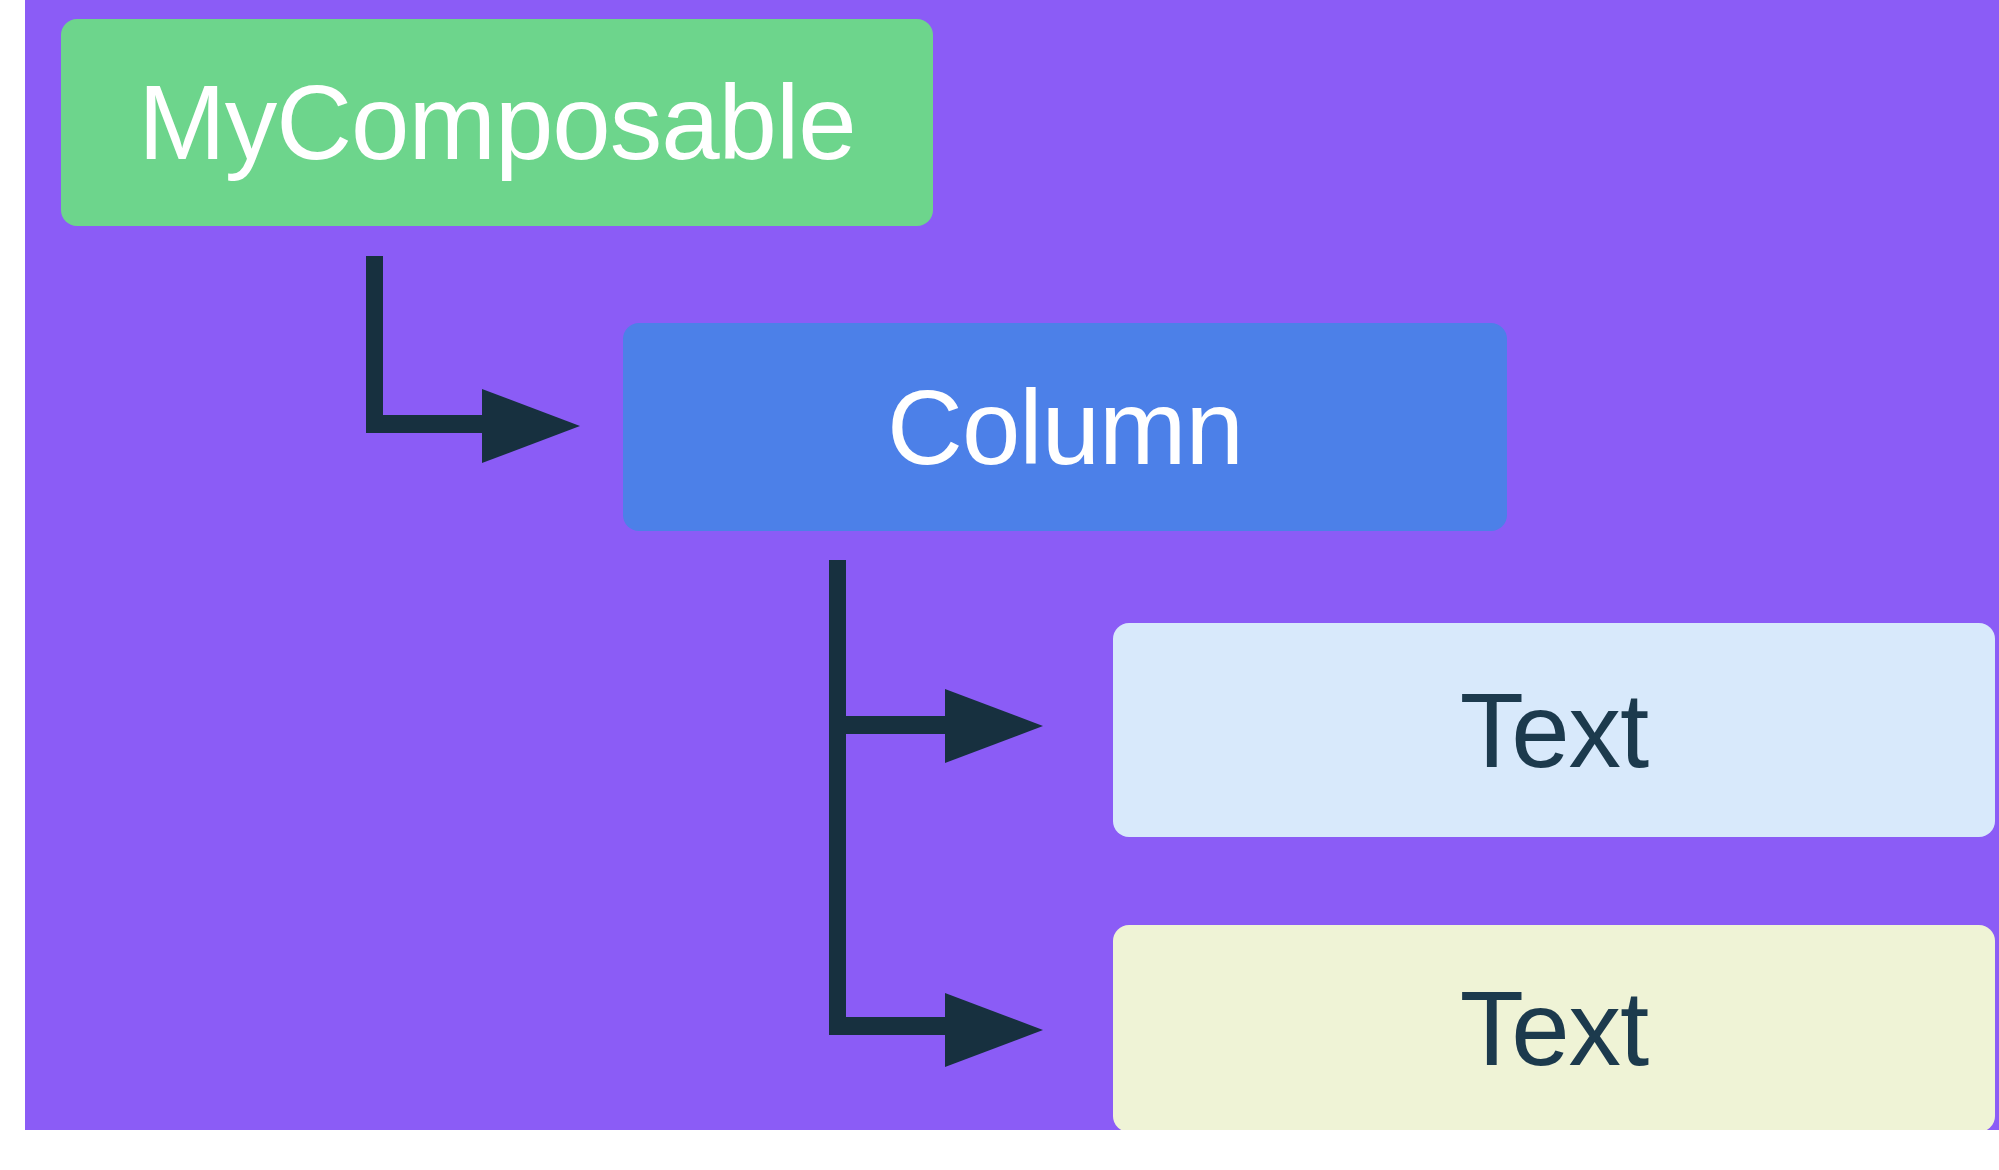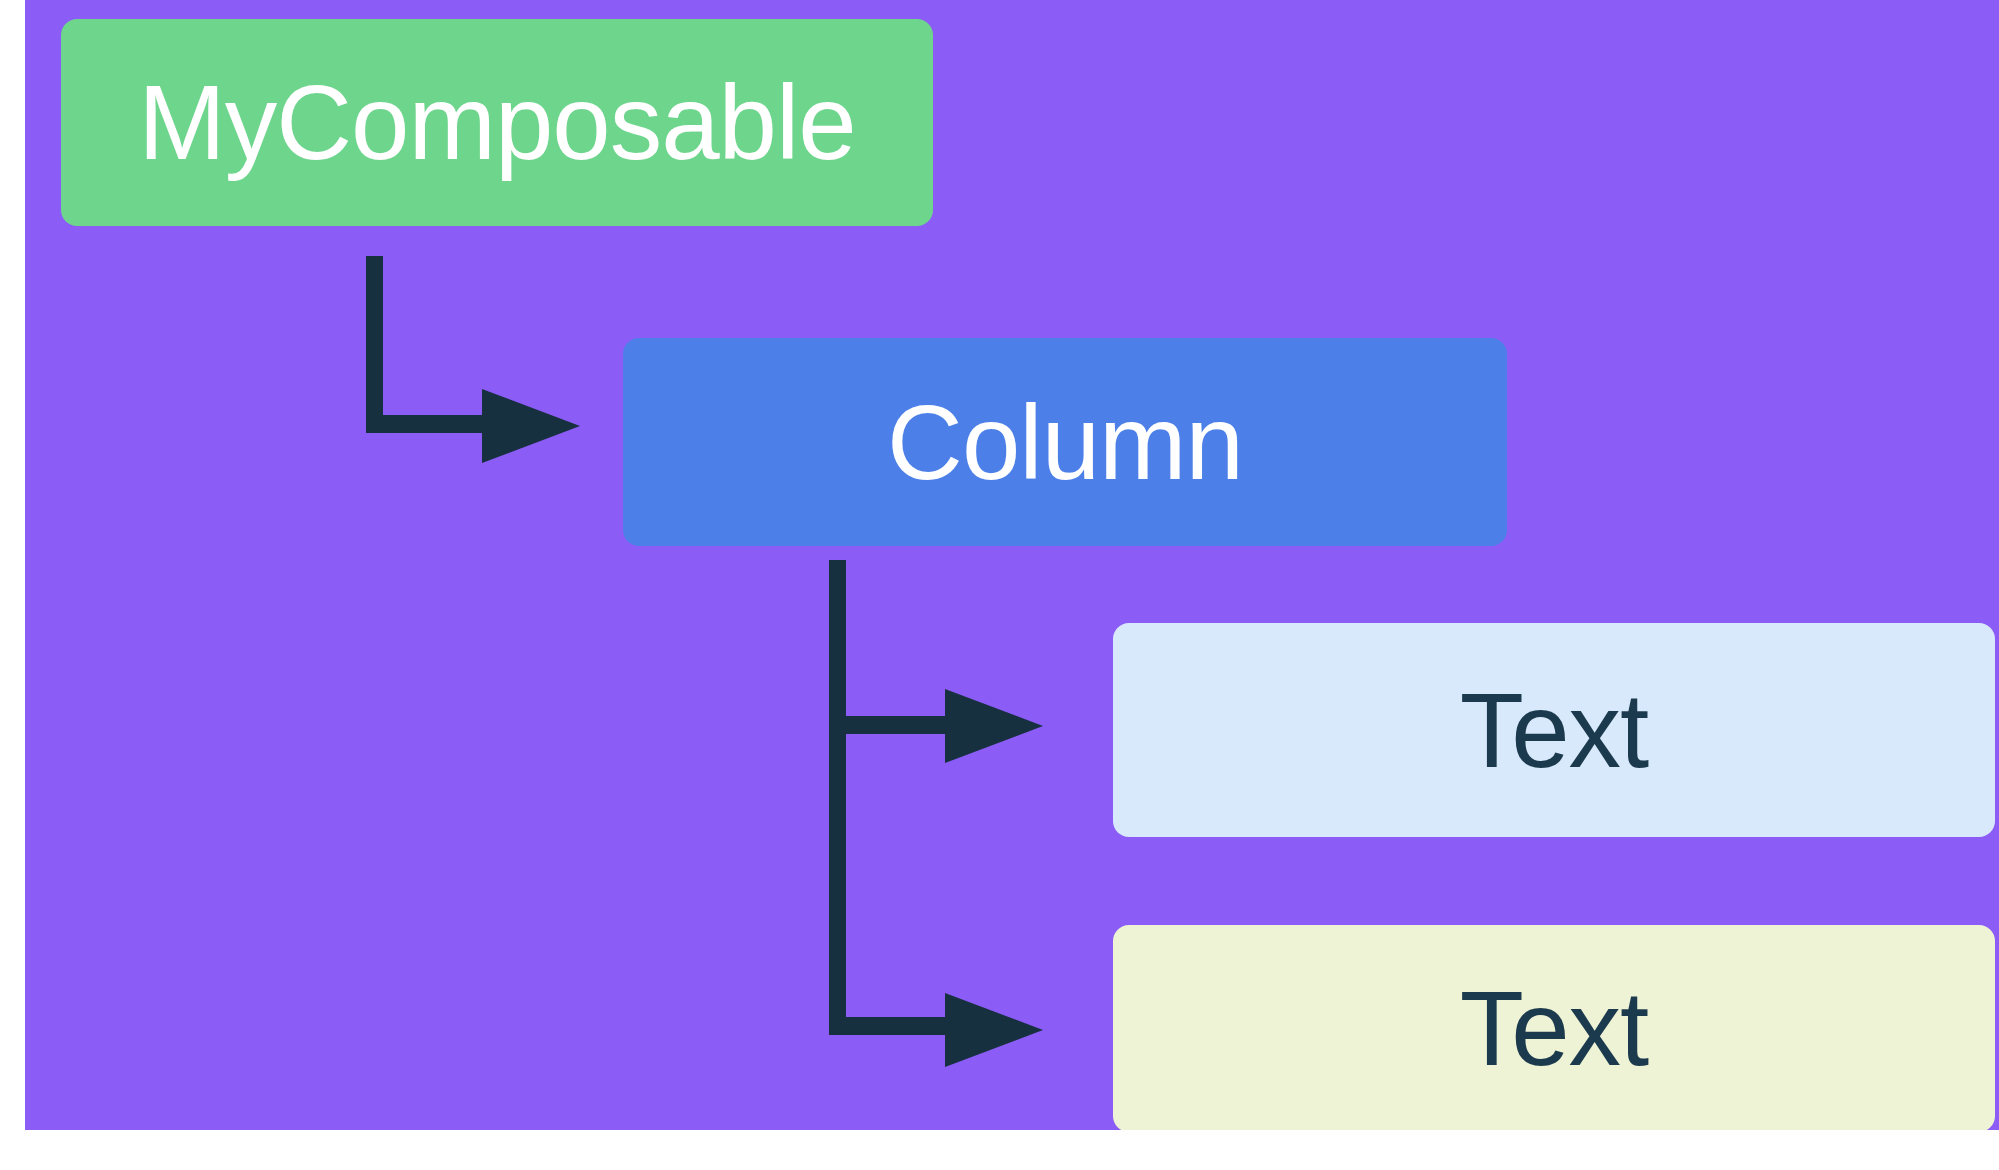--- a/index.html
+++ b/index.html
@@ -28,21 +28,21 @@
     font-weight: 400;
     line-height: 1;
     letter-spacing: -1px;
     white-space: nowrap;
   }
   .node-root {
     left: 36px; top: 19px; width: 872px; height: 207px;
     background: #6DD58C; color: #ffffff;
   }
   .node-column {
-    left: 598px; top: 338px; width: 884px; height: 208px;
+    left: 598px; top: 323px; width: 884px; height: 208px;
     background: #4C80E8; color: #ffffff;
   }
   .node-text-top {
     left: 1088px; top: 623px; width: 882px; height: 214px;
     background: #D8E9FB; color: #1C3A4D;
   }
   .node-text-bottom {
     left: 1088px; top: 925px; width: 882px; height: 207px;
     background: #EFF3D6; color: #1C3A4D;
   }

